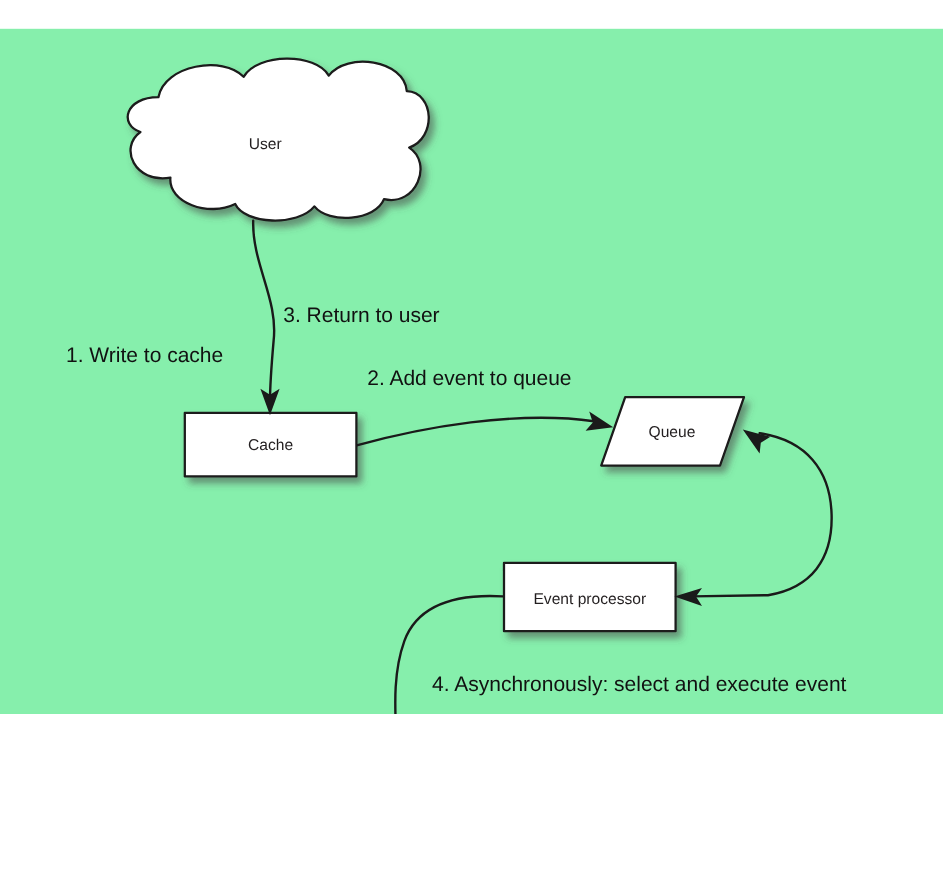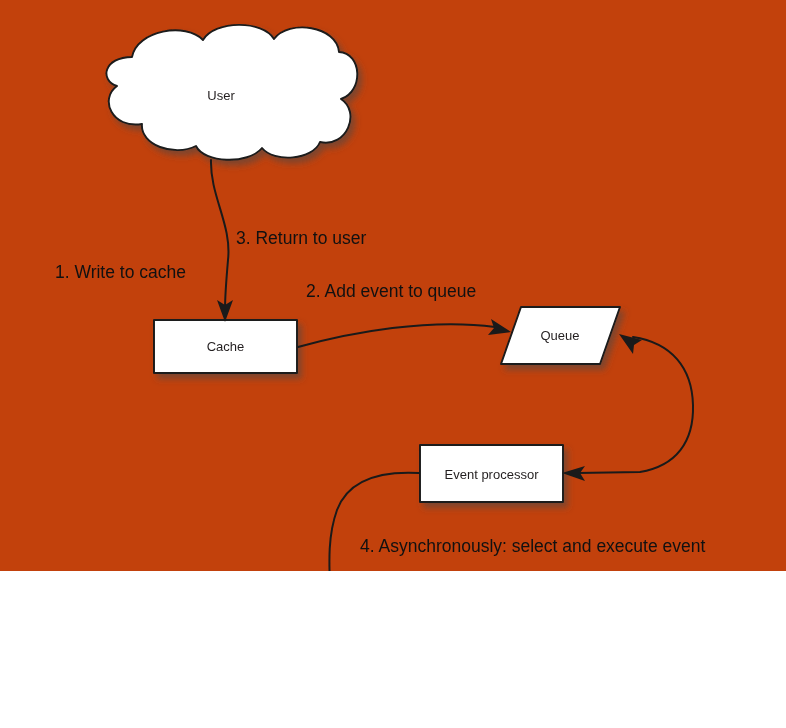--- a/index.html
+++ b/index.html
@@ -9,22 +9,23 @@
     background: #ffffff;
   }
   body {
     font-family: "Liberation Sans", sans-serif;
     -webkit-font-smoothing: antialiased;
   }
   #canvas {
     position: relative;
     width: 786px;
     height: 571px;
-    background: #c2410c;
+    background: #86efac;
     overflow: hidden;
+    margin-top: 24px;
   }
   #diagram-svg {
     position: absolute;
     left: 0;
     top: 0;
     width: 786px;
     height: 728px;
   }
   .node-label {
     font-family: "Liberation Sans", sans-serif;

